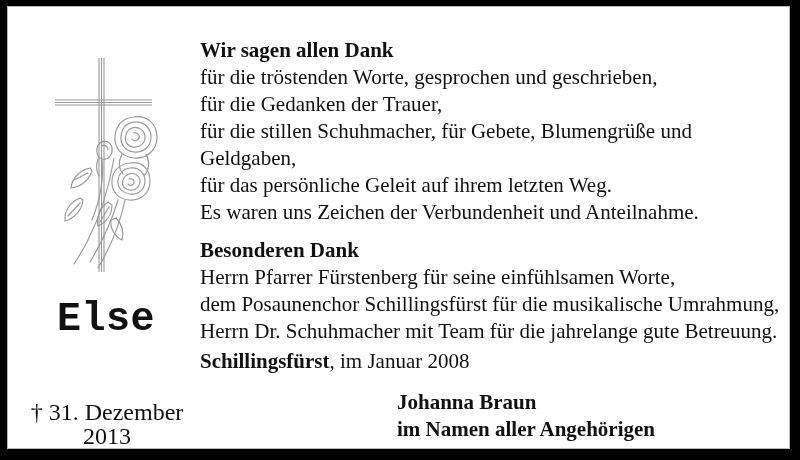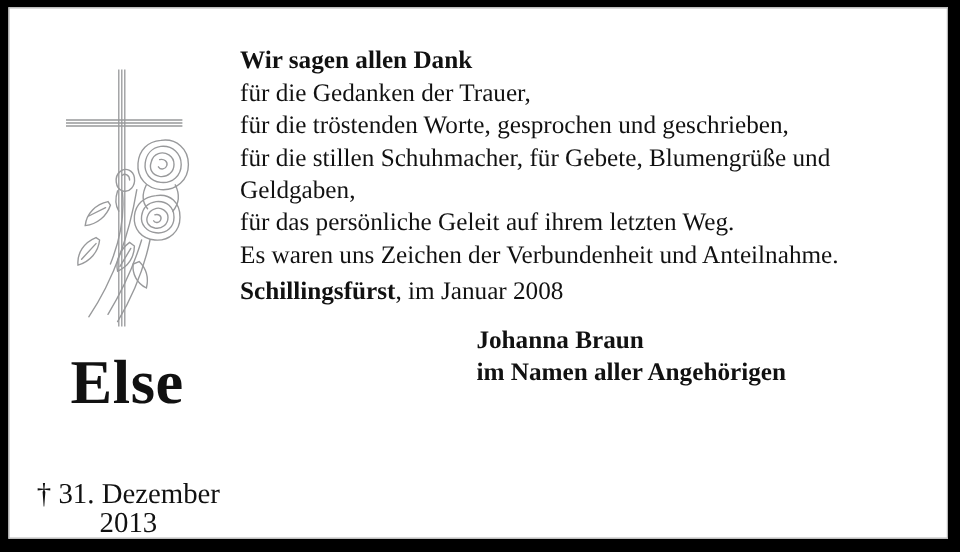--- a/index.html
+++ b/index.html
@@ -27,24 +27,25 @@
     top: 34px;
     width: 160px;
     height: 240px;
   }
   .deceased-name {
     position: absolute;
     left: 0px;
     top: 291px;
     width: 198px;
     text-align: center;
-    font-size: 52px;
+    font-size: 40px;
     font-weight: bold;
     line-height: 45px;
     letter-spacing: 0.5px;
+    font-family: Liberation Mono, monospace;
   }
   .death-date {
     position: absolute;
     left: 0px;
     top: 394px;
     width: 200px;
     text-align: center;
     font-size: 24px;
     line-height: 24px;
   }
@@ -116,26 +117,32 @@
   </svg>
 
   <div class="deceased-name">
     <div>Else</div>
   </div>
 
   <div class="death-date">† 31. Dezember 2013</div>
 
   <div class="right-col">
     <p class="heading">Wir sagen allen Dank</p>
+    <p class="line">für die tröstenden Worte, gesprochen und geschrieben,</p>
     <p class="line">für die Gedanken der Trauer,</p>
-    <p class="line">für die tröstenden Worte, gesprochen und geschrieben,</p>
     <p class="line">für die stillen Schuhmacher, für Gebete, Blumengrüße und Geldgaben,</p>
     <p class="line">für das persönliche Geleit auf ihrem letzten Weg.</p>
     <p class="line">Es waren uns Zeichen der Verbundenheit und Anteilnahme.</p>
 
+    <div class="special-block">
+      <p class="heading">Besonderen Dank</p>
+      <p class="line">Herrn Pfarrer Fürstenberg für seine einfühlsamen Worte,</p>
+      <p class="line">dem Posaunenchor Schillingsfürst für die musikalische Umrahmung,</p>
+      <p class="line">Herrn Dr. Schuhmacher mit Team für die jahrelange gute Betreuung.</p>
+    </div>
 
     <p class="line place-line">
       <span class="place-name">Schillingsfürst</span><span>, im Januar 2008</span>
     </p>
 
     <div class="signatories">
       <div class="line">Johanna Braun</div>
       <div class="line">im Namen aller Angehörigen</div>
     </div>
   </div>

